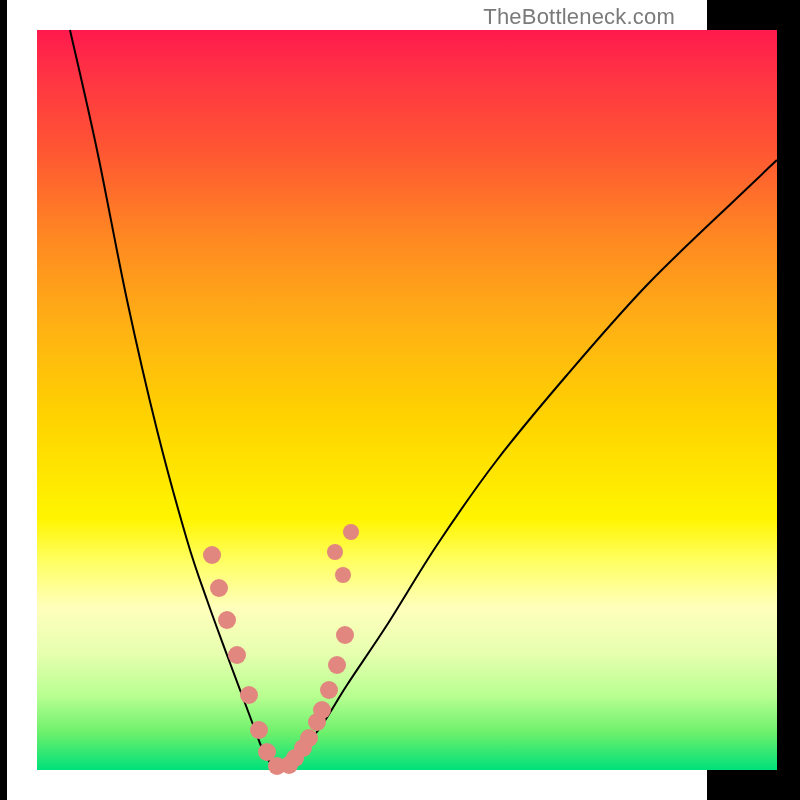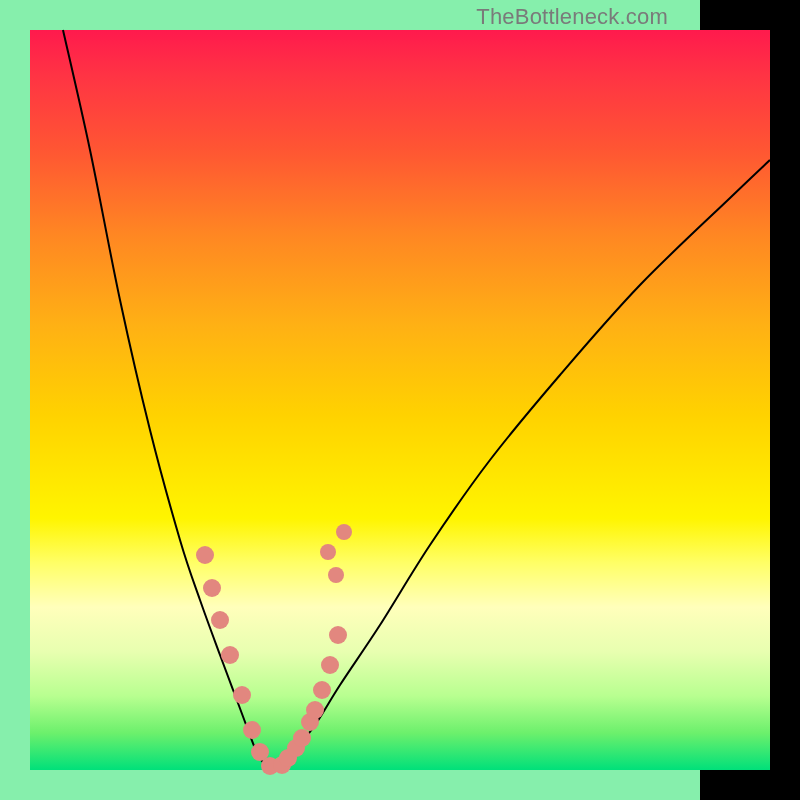--- a/index.html
+++ b/index.html
@@ -1,16 +1,16 @@
 <!DOCTYPE html>
 <html><head>
 <meta charset="utf-8">
 <style>
   html,body{margin:0;padding:0;width:800px;height:800px;background:#000;overflow:hidden;font-family:Arial,Helvetica,sans-serif}
-  .frame{position:absolute;left:0;top:0;width:700px;height:800px;background:#86efac}
+  .frame{position:absolute;left:7px;top:0;width:700px;height:800px;background:#ffffff}
   .plot{position:absolute;left:30px;top:30px;width:740px;height:740px;
     background:linear-gradient(to bottom,
       #ff1a4d 0%,
       #ff3344 6%,
       #ff5533 16%,
       #ff8822 28%,
       #ffb114 40%,
       #ffd200 52%,
       #ffe600 60%,
       #fff500 66%,

